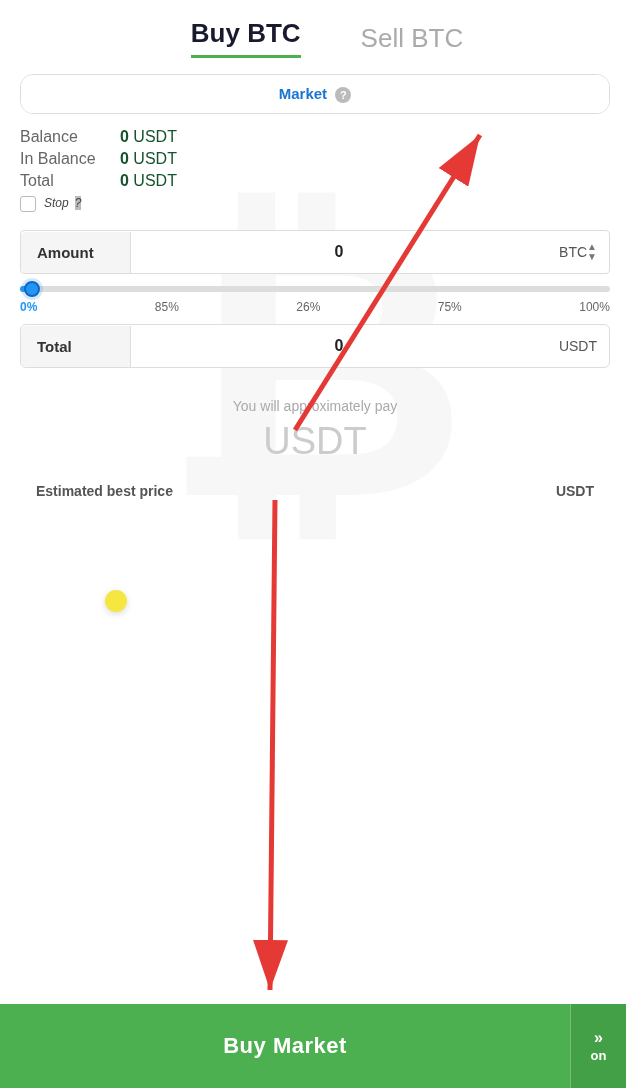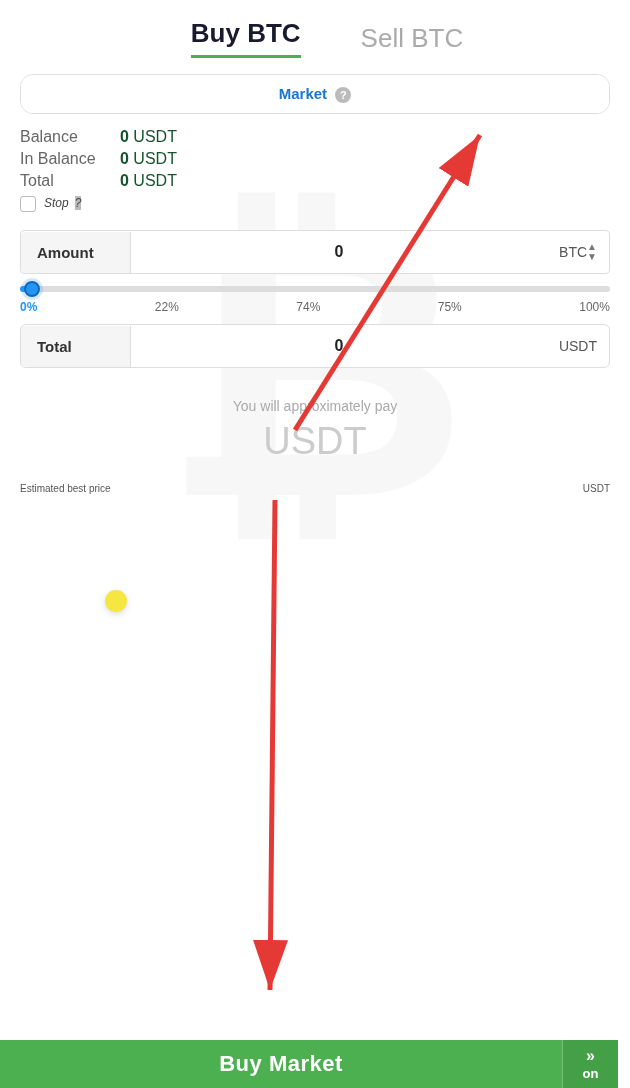--- a/index.html
+++ b/index.html
@@ -266,35 +266,36 @@
       font-weight: 300;
       color: #ccc;
       margin-bottom: 0;
     }
 
     
     .estimated-row {
       display: flex;
       justify-content: space-between;
       align-items: center;
-      padding: 10px 20px;
-      font-size: 10px;
+      padding: 10px 36px;
+      font-size: 14px;
       color: #555;
       position: relative;
       z-index: 1;
+      font-weight: bold;
     }
 
     
     .buy-btn-container {
       position: absolute;
       bottom: 0;
       left: 0;
-      right: 12px;
-      display: flex;
-      height: 48px;
+      right: 4px;
+      display: flex;
+      height: 84px;
       z-index: 10;
     }
     .buy-btn-main {
       flex: 1;
       background: #4caf50;
       color: #fff;
       font-size: 22px;
       font-weight: 700;
       border: none;
       cursor: pointer;
@@ -408,22 +409,22 @@
     </div>
   </div>
 
   <div class="slider-section">
     <div class="slider-track">
       <div class="slider-fill"></div>
       <div class="slider-thumb"></div>
     </div>
     <div class="slider-labels">
       <span>0%</span>
-      <span>22%</span>
-      <span>74%</span>
+      <span>85%</span>
+      <span>26%</span>
       <span>75%</span>
       <span>100%</span>
     </div>
   </div>
 
   <div class="total-row field-row">
     <div class="field-label">Total</div>
     <input class="field-input" type="text" value="0" style="">
     <div class="field-currency">
       <span>USDT</span>

